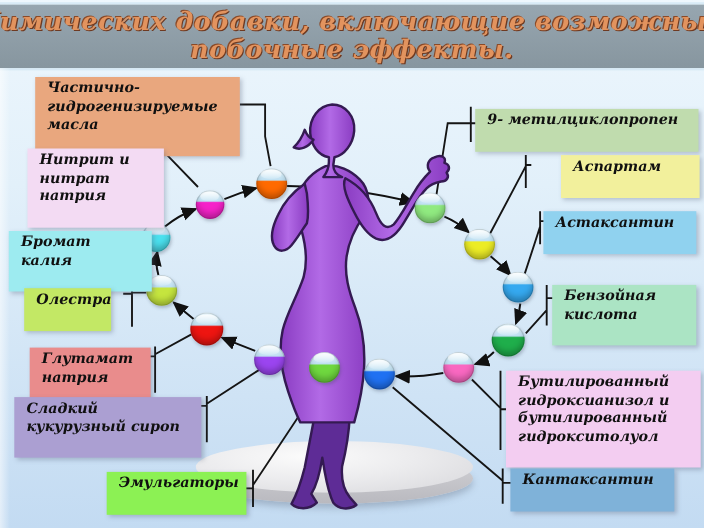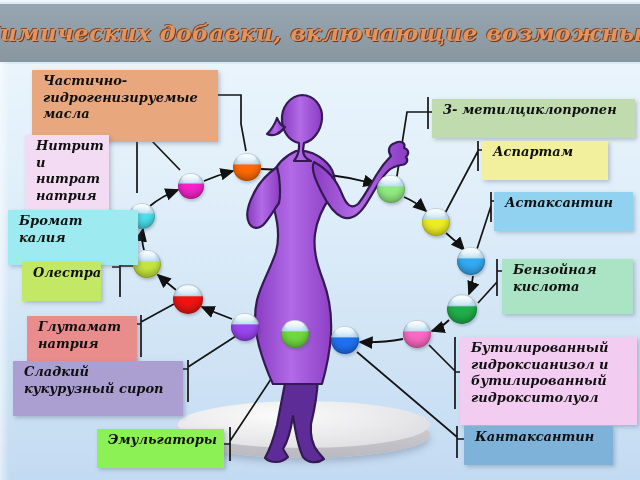--- a/index.html
+++ b/index.html
@@ -39,20 +39,21 @@
   .circle i{position:absolute;left:16%;top:5%;width:66%;height:32%;border-radius:50%;
     background:linear-gradient(180deg,rgba(255,255,255,.85),rgba(255,255,255,.12));}
 </style>
 </head>
 <body>
 
 <div class="slide">
 
   <div class="banner">
     <span>Химических добавки, включающие возможные</span>
+    <span>побочные эффекты.</span>
   </div>
 
   <div class="edge-light"></div>
 
   <div class="platform-rim"></div>
   <div class="platform-top"></div>
 
   <svg class="layer" viewBox="0 0 640 480">
     <defs>
       <marker id="ah" markerWidth="9" markerHeight="8" refX="7" refY="3.5" orient="auto">
@@ -147,33 +148,33 @@
         <i></i>
       </div>
       <div class="circle" style="left: 178px; top: 173px; width: 26px; height: 26px; background: linear-gradient(rgb(230, 245, 251) 0%, rgb(191, 224, 242) 38%, rgb(245, 35, 201) 43%, rgb(245, 35, 201) 100%);">
         <i></i>
       </div>
     </div>
   <div id="labels">
       <div class="label-box" style="left: 32px; top: 70px; width: 186px; min-height: 50px; background: rgb(233, 167, 126);">Частично-
 гидрогенизируемые
 масла</div>
-      <div class="label-box" style="left: 25px; top: 135px; width: 84px; min-height: 62px; background: rgb(243, 219, 243);">Нитрит и
+      <div class="label-box" style="left: 25px; top: 135px; width: 124px; min-height: 62px; background: rgb(243, 219, 243);">Нитрит и
 нитрат
 натрия</div>
       <div class="label-box" style="left: 8px; top: 210px; width: 130px; min-height: 44px; background: rgb(157, 235, 240);">Бромат
 калия</div>
       <div class="label-box" style="left: 22px; top: 262px; width: 79px; min-height: 34px; background: rgb(195, 232, 101);">Олестра</div>
       <div class="label-box" style="left: 27px; top: 316px; width: 110px; min-height: 44px; background: rgb(233, 140, 140);">Глутамат
 натрия</div>
       <div class="label-box" style="left: 13px; top: 361px; width: 170px; min-height: 42px; background: rgb(171, 159, 210);">Сладкий
 кукурузный сироп</div>
       <div class="label-box" style="left: 97px; top: 429px; width: 127px; min-height: 32px; background: rgb(140, 241, 84);">Эмульгаторы</div>
-      <div class="label-box" style="left: 432px; top: 99px; width: 203px; min-height: 31px; background: rgb(192, 220, 174);">3- метилциклопропен</div>
-      <div class="label-box" style="left: 482px; top: 141px; width: 126px; min-height: 30px; background: rgb(242, 240, 156);">Аспартам</div>
+      <div class="label-box" style="left: 432px; top: 99px; width: 203px; min-height: 31px; background: rgb(192, 220, 174);">9- метилциклопропен</div>
+      <div class="label-box" style="left: 510px; top: 141px; width: 126px; min-height: 30px; background: rgb(242, 240, 156);">Аспартам</div>
       <div class="label-box" style="left: 494px; top: 192px; width: 139px; min-height: 31px; background: rgb(144, 210, 239);">Астаксантин</div>
       <div class="label-box" style="left: 502px; top: 259px; width: 131px; min-height: 44px; background: rgb(171, 228, 196);">Бензойная
 кислота</div>
       <div class="label-box" style="left: 460px; top: 337px; width: 177px; min-height: 76px; background: rgb(243, 205, 241);">Бутилированный
 гидроксианизол и
 бутилированный
 гидрокситолуол</div>
       <div class="label-box" style="left: 464px; top: 426px; width: 149px; min-height: 33px; background: rgb(127, 178, 217);">Кантаксантин</div>
     </div>
 

